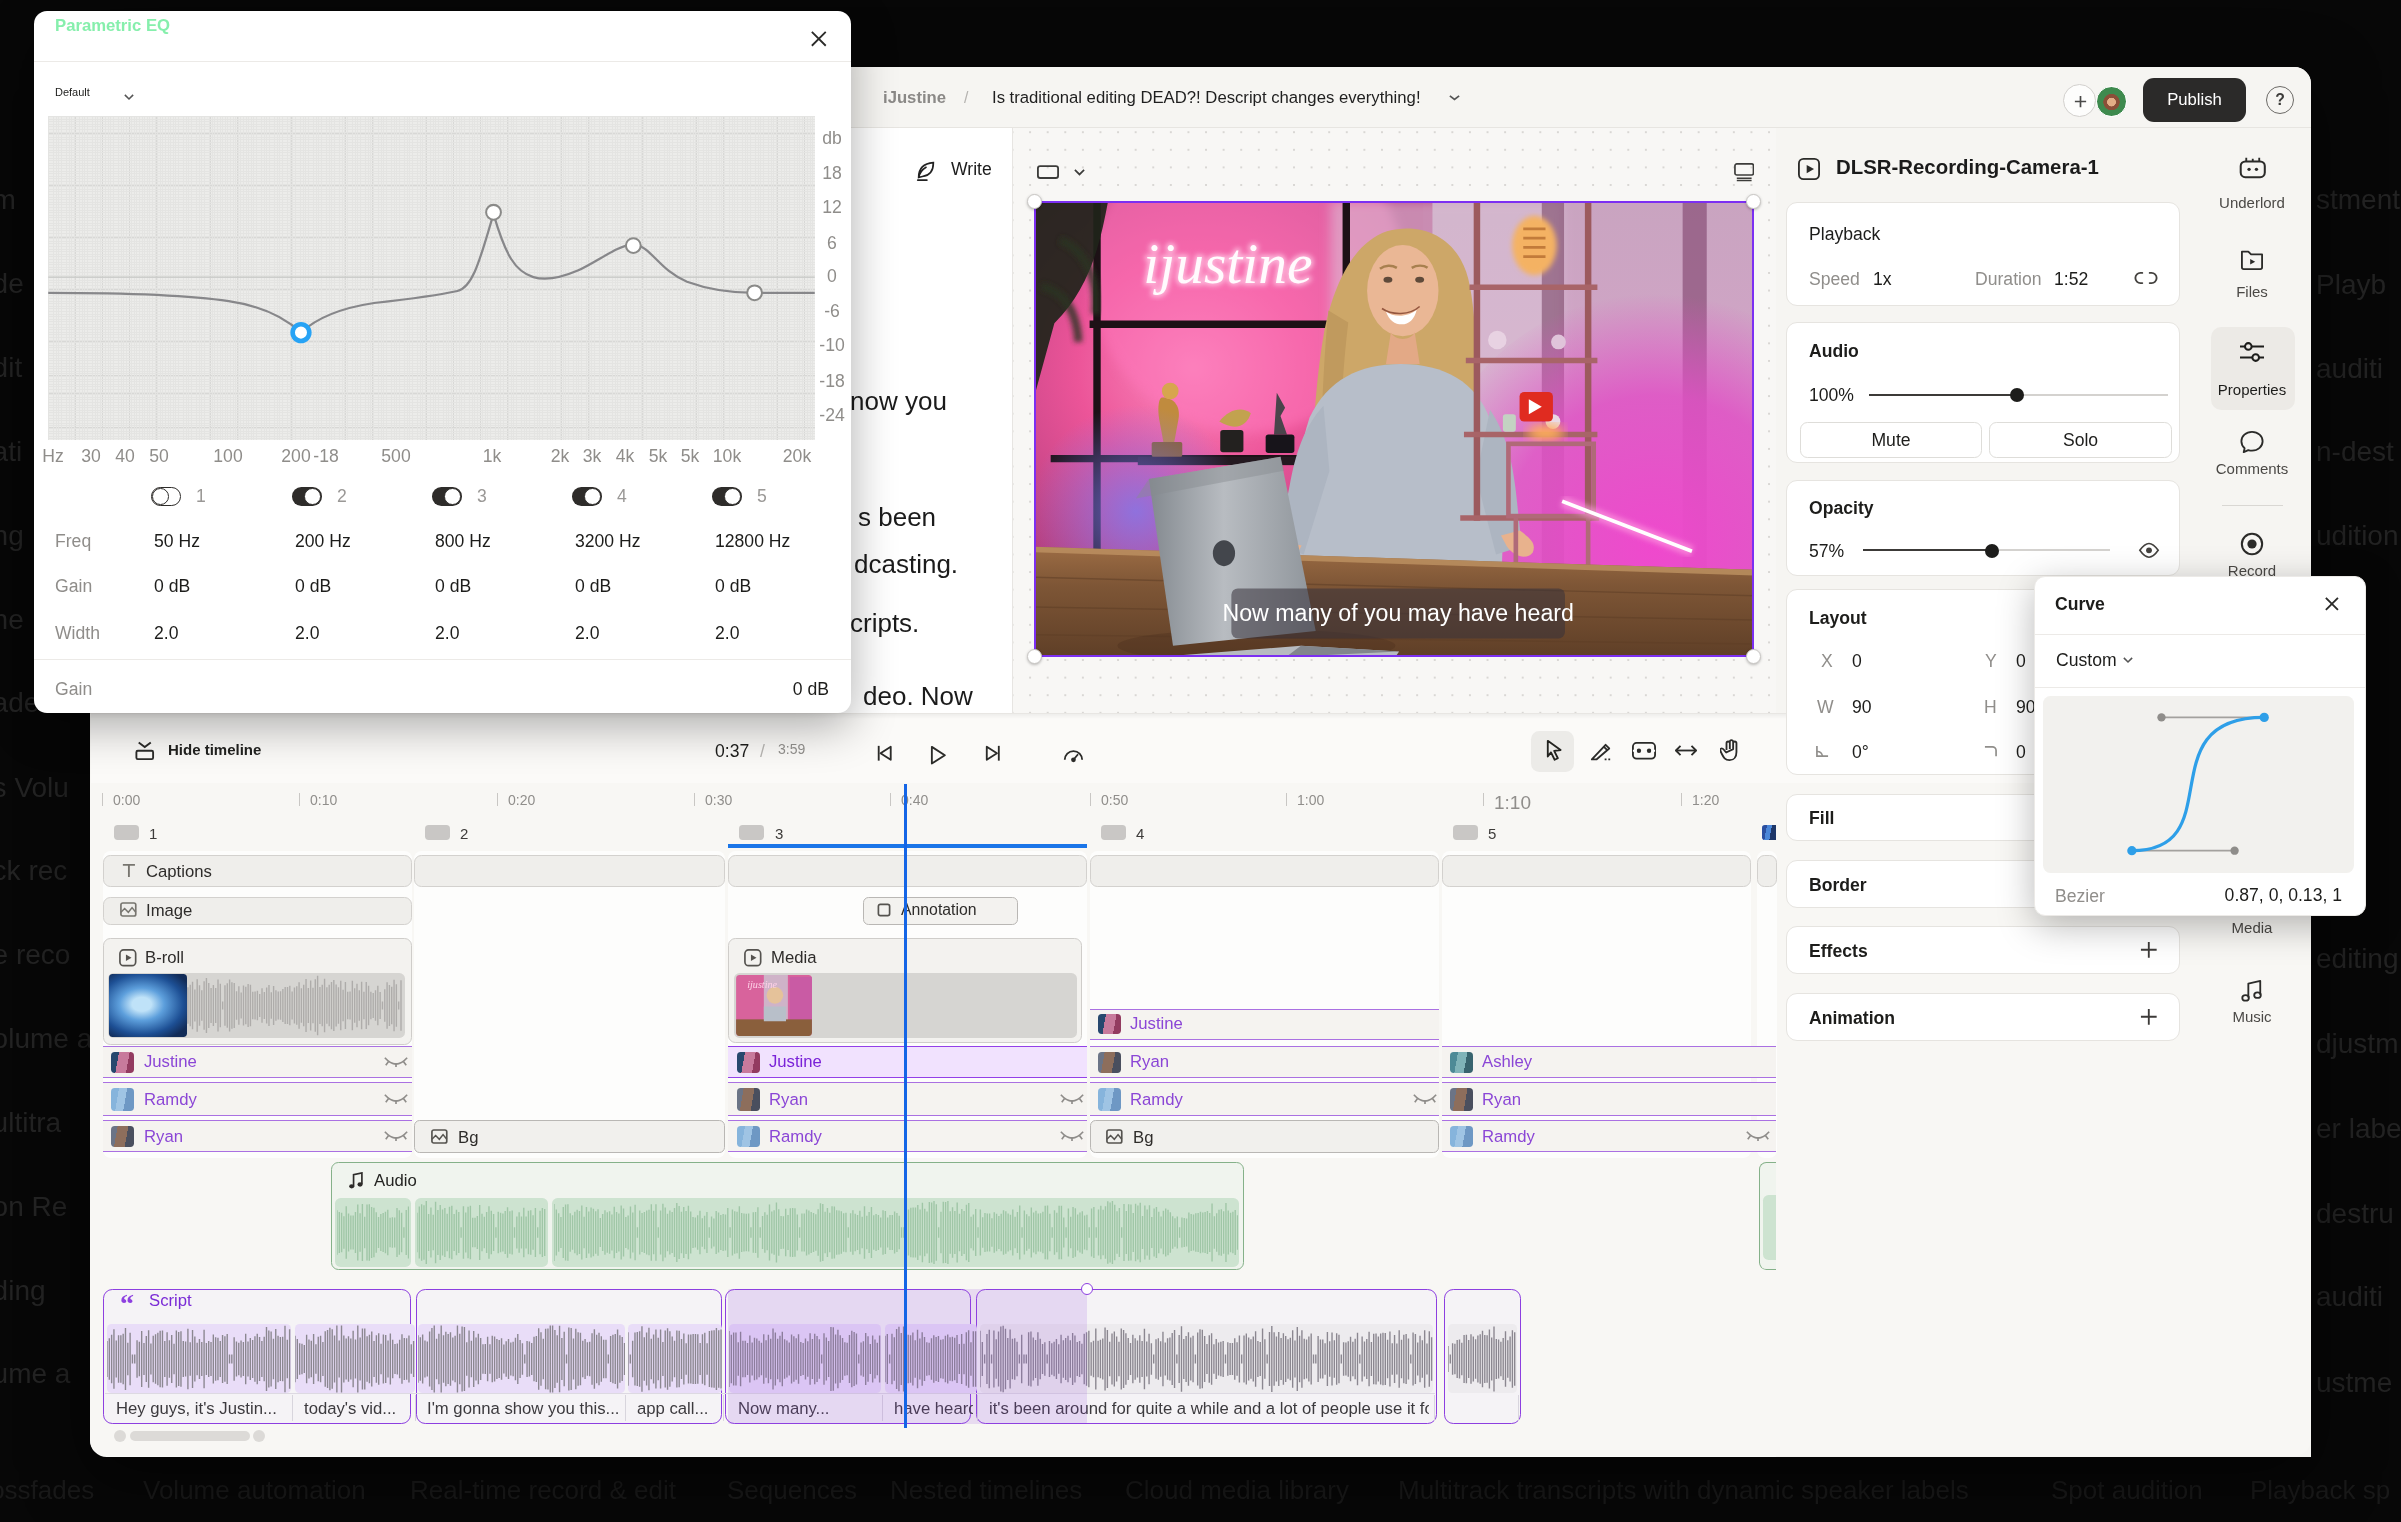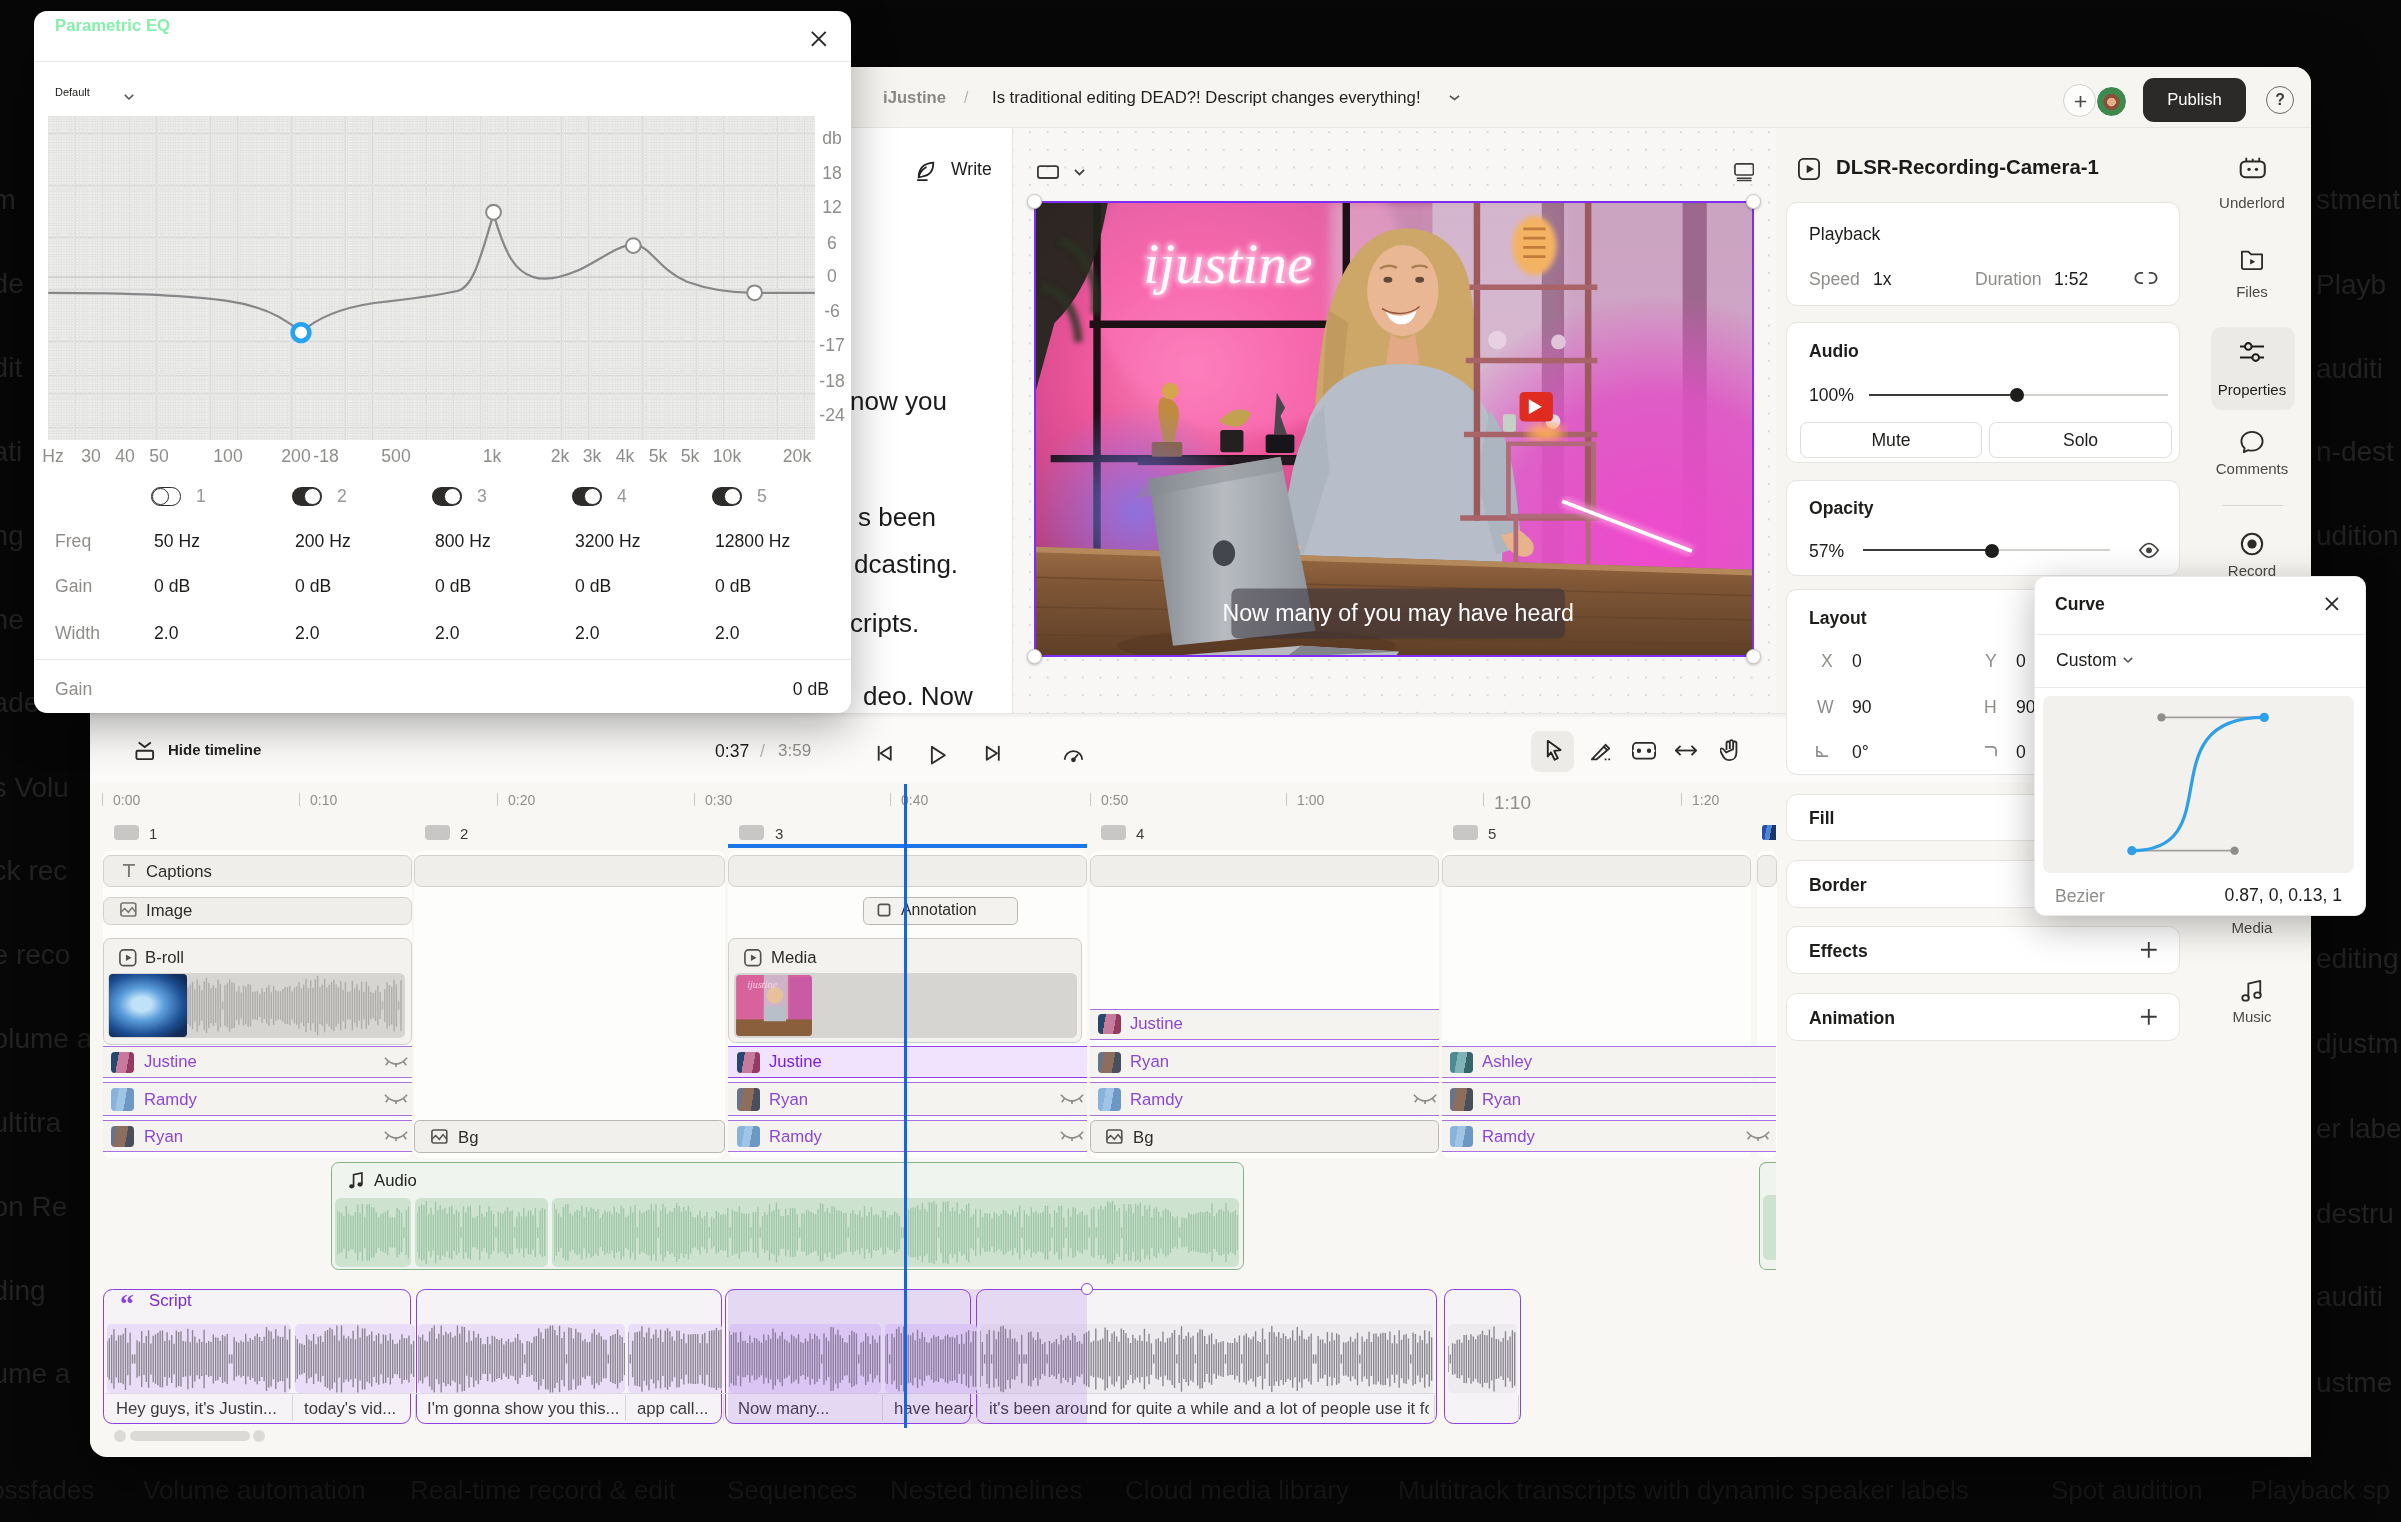--- a/index.html
+++ b/index.html
@@ -228,21 +228,21 @@
 <div class="abs" style="left:1090px;top:851px;width:349px;height:307px;background:#fdfdfc;border-radius:7.4px"></div>
 <div class="abs" style="left:1442px;top:851px;width:309px;height:307px;background:#fdfdfc;border-radius:7.4px"></div>
 <div class="abs" style="left:1757px;top:851px;width:19.5px;height:307px;background:#fdfdfc;border-radius:7.4px"></div>
 <svg class="abs" style="left:135px;top:741px" width="19.5" height="19.5" viewBox="0 0 21 21">
     <path d="M4 1.5l6.5 5 6.5-5" stroke="#2b2b29" stroke-width="2" fill="none"></path>
     <rect x="1.5" y="10.5" width="18" height="9" rx="1.5" stroke="#2b2b29" stroke-width="2" fill="none"></rect>
   </svg>
 <div class="t" style="left:168px;top:741px;font-size:15px;font-weight:700;color:#222220">Hide timeline</div>
 <div class="t" style="left:715px;top:741px;font-size:17.6px;font-weight:500;color:#1d1d1b">0:37</div>
 <div class="t" style="left:760px;top:741px;font-size:17.6px;color:#b8b6b3">/</div>
-<div class="t" style="left:778px;top:741px;font-size:17px;color:#92908d">3:59</div>
+<div class="t" style="left:778px;top:741px;font-size:14px;color:#92908d">3:59</div>
 <svg class="abs" style="left:875px;top:744px" width="18.5" height="18.5" viewBox="0 0 20 20">
     <path d="M4 2v16" stroke="#2b2b29" stroke-width="2"></path>
     <path d="M17 3v14L6 10z" stroke="#2b2b29" stroke-width="2" fill="none" stroke-linejoin="round"></path>
   </svg>
 <svg class="abs" style="left:930px;top:745px" width="16.7" height="20.4" viewBox="0 0 18 22">
     <path d="M2 2v18l14-9z" stroke="#2b2b29" stroke-width="2" fill="none" stroke-linejoin="round"></path>
   </svg>
 <svg class="abs" style="left:984px;top:744px" width="18.5" height="18.5" viewBox="0 0 20 20">
     <path d="M16 2v16" stroke="#2b2b29" stroke-width="2"></path>
     <path d="M3 3v14l11-7z" stroke="#2b2b29" stroke-width="2" fill="none" stroke-linejoin="round"></path>
@@ -653,21 +653,21 @@
       <circle cx="763" cy="191" r="8"></circle>
     </g>
     <circle cx="273" cy="234" r="9" fill="#fff" stroke="#27a3f5" stroke-width="5"></circle>
   </svg>
 <div class="t" style="left:832px;top:128px;font-size:17.6px;color:#8f8d8a;transform:translateX(-50%)">db</div>
 <div class="t" style="left:832px;top:163px;font-size:17.6px;color:#8f8d8a;transform:translateX(-50%)">18</div>
 <div class="t" style="left:832px;top:197px;font-size:17.6px;color:#8f8d8a;transform:translateX(-50%)">12</div>
 <div class="t" style="left:832px;top:233px;font-size:17.6px;color:#8f8d8a;transform:translateX(-50%)">6</div>
 <div class="t" style="left:832px;top:266px;font-size:17.6px;color:#8f8d8a;transform:translateX(-50%)">0</div>
 <div class="t" style="left:832px;top:301px;font-size:17.6px;color:#8f8d8a;transform:translateX(-50%)">-6</div>
-<div class="t" style="left:832px;top:335px;font-size:17.6px;color:#8f8d8a;transform:translateX(-50%)">-17</div>
+<div class="t" style="left:832px;top:335px;font-size:17.6px;color:#8f8d8a;transform:translateX(-50%)">-10</div>
 <div class="t" style="left:832px;top:371px;font-size:17.6px;color:#8f8d8a;transform:translateX(-50%)">-18</div>
 <div class="t" style="left:832px;top:405px;font-size:17.6px;color:#8f8d8a;transform:translateX(-50%)">-24</div>
 <div class="t" style="left:53px;top:446px;font-size:17.6px;color:#8f8d8a;transform:translateX(-50%)">Hz</div>
 <div class="t" style="left:91px;top:446px;font-size:17.6px;color:#8f8d8a;transform:translateX(-50%)">30</div>
 <div class="t" style="left:125px;top:446px;font-size:17.6px;color:#8f8d8a;transform:translateX(-50%)">40</div>
 <div class="t" style="left:159px;top:446px;font-size:17.6px;color:#8f8d8a;transform:translateX(-50%)">50</div>
 <div class="t" style="left:228px;top:446px;font-size:17.6px;color:#8f8d8a;transform:translateX(-50%)">100</div>
 <div class="t" style="left:296px;top:446px;font-size:17.6px;color:#8f8d8a;transform:translateX(-50%)">200</div>
 <div class="t" style="left:326px;top:446px;font-size:17.6px;color:#8f8d8a;transform:translateX(-50%)">-18</div>
 <div class="t" style="left:396px;top:446px;font-size:17.6px;color:#8f8d8a;transform:translateX(-50%)">500</div>

